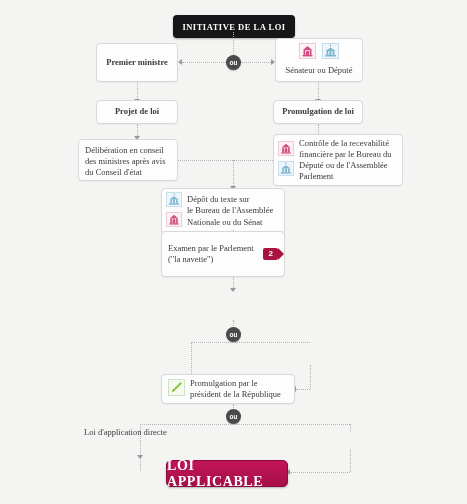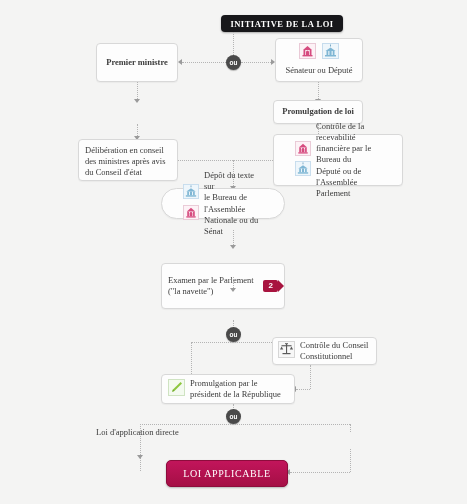--- a/index.html
+++ b/index.html
@@ -66,21 +66,21 @@
   .node.center {
     display: flex;
     align-items: center;
     justify-content: center;
     text-align: center;
     padding: 4px 6px;
   }
   .node.iconrow {
     display: flex;
     align-items: center;
-    padding: 4px 21px;
+    padding: 4px 4px;
   }
   .node .txt { display: block; font-weight: bold; }
   .icons-col {
     display: flex;
     flex-direction: column;
     gap: 2px;
     margin-right: 5px;
     flex: 0 0 auto;
   }
   .icons-row-top {
@@ -119,22 +119,22 @@
     box-shadow: 0 1px 1px rgba(0,0,0,0.25);
   }
   
   #final {
     position: absolute;
     background: linear-gradient(#c2155b, #a50f45);
     background-color: #b51050;
     border: 1px solid #8d0c3c;
     border-radius: 5px;
     color: #fff;
-    font-weight: normal;
-    font-size: 10px;
+    font-weight: bold;
+    font-size: 14px;
     letter-spacing: 0.6px;
     display: flex;
     align-items: center;
     justify-content: center;
     box-shadow: 0 1px 2px rgba(0,0,0,0.25);
   }
   
   .plain-label {
     position: absolute;
     font-size: 8.5px;
@@ -165,21 +165,21 @@
     border-left: 6px solid #a8143f;
   }
   
   .ico { display: block; }
 </style>
 </head>
 <body>
 
 <div id="stage">
 
-  <div id="banner" style="left:173px; top:15px; width:122px; height:17px;margin-left:48px;">
+  <div id="banner" style="left:173px; top:15px; width:122px; height:23px;">
     <span>INITIATIVE DE LA LOI</span>
   </div>
 
   <div class="vline" style="left:233px; top:32px; height:29px;"></div>
 
   <div class="node center" style="left:96px; top:43px; width:82px; height:39px;">
     <span class="txt">Premier ministre</span>
   </div>
 
   <div class="node" style="left:275px; top:38px; width:88px; height:44px; padding:4px 5px;">
@@ -216,20 +216,23 @@
 
   <div class="ou" style="left:226px; top:55px;">
     <span>ou</span>
   </div>
 
   <div class="vline" style="left:137px; top:82px; height:17px;"></div>
   <div class="arrow-down" style="left:134px; top:99px;"></div>
   <div class="vline" style="left:318px; top:82px; height:17px;"></div>
   <div class="arrow-down" style="left:315px; top:99px;"></div>
 
+  <div class="node center" style="left:96px; top:100px; width:82px; height:24px;">
+    <span class="txt">Projet de loi</span>
+  </div>
 
   <div class="node center" style="left:273px; top:100px; width:90px; height:24px;">
     <span class="txt">Promulgation de loi</span>
   </div>
 
   <div class="vline" style="left:137px; top:124px; height:12px;"></div>
   <div class="arrow-down" style="left:134px; top:136px;"></div>
   <div class="vline" style="left:318px; top:124px; height:12px;"></div>
   <div class="arrow-down" style="left:315px; top:136px;"></div>
 
@@ -271,21 +274,21 @@
       <span>Député ou de l'Assemblée</span><br>
       <span>Parlement</span>
     </div>
   </div>
 
   <div class="hline" style="left:178px; top:160px; width:95px;"></div>
   <div class="vline" style="left:233px; top:160px; height:26px;"></div>
   <div class="arrow-down" style="left:230px; top:186px;"></div>
   <div class="vline" style="left:318px; top:186px; height:0px;"></div>
 
-  <div class="node iconrow" style="left:161px; top:188px; width:124px; height:31px;border-radius:16px;">
+  <div class="node iconrow" style="left:161px; top:188px; width:124px; height:46px;">
     <div class="icons-col">
       <span class="ico">
         <svg width="16" height="15" viewBox="0 0 17 16">
           <rect x="0.5" y="0.5" width="16" height="15" fill="#eef6fb" stroke="#c6dced"></rect>
           <rect x="8" y="1.5" width="1" height="2" fill="#7aa9c6"></rect>
           <path d="M8.5 4.5 L13.5 8 L3.5 8 Z" fill="#7fb6d4"></path>
           <rect x="4.5" y="8" width="1.8" height="4" fill="#7fb6d4"></rect>
           <rect x="10.7" y="8" width="1.8" height="4" fill="#7fb6d4"></rect>
           <rect x="7.4" y="8" width="2.2" height="4" fill="#7fb6d4"></rect>
           <rect x="3" y="12" width="11" height="1.5" fill="#7fb6d4"></rect>
@@ -307,21 +310,21 @@
       <span>le Bureau de l'Assemblée</span><br>
       <span>Nationale ou du Sénat</span>
     </div>
   </div>
 
   <div class="vline" style="left:318px; top:186px; height:0;"></div>
 
   <div class="vline" style="left:233px; top:230px; height:15px;"></div>
   <div class="arrow-down" style="left:230px; top:245px;"></div>
 
-  <div class="node iconrow" style="left:161px; top:263px; width:124px; height:30px; padding:22px 6px;">
+  <div class="node iconrow" style="left:161px; top:231px; width:124px; height:30px; padding:22px 6px;">
     <div style="display:flex; align-items:center; width:100%;">
       <div style="flex:1 1 auto;">
         <span>Examen par le Parlement</span><br>
         <span>("la navette")</span>
       </div>
       <span class="badge">2</span>
     </div>
   </div>
 
   <div class="vline" style="left:233px; top:277px; height:11px;"></div>
@@ -333,39 +336,20 @@
     <span>ou</span>
   </div>
 
   <div class="hline" style="left:191px; top:342px; width:42px;"></div>
   <div class="vline" style="left:191px; top:342px; height:40px;"></div>
   <div class="arrow-down" style="left:188px; top:381px;"></div>
 
   <div class="hline" style="left:233px; top:342px; width:77px;"></div>
   <div class="vline" style="left:310px; top:342px; height:0;"></div>
 
-  <div class="node iconrow" style="left:272px; top:337px; width:105px; height:28px; padding:3px 5px;">
-    <div class="icons-col">
-      <span class="ico">
-        <svg width="17" height="17" viewBox="0 0 17 17">
-          <rect x="0.5" y="0.5" width="16" height="16" fill="#f7f7f7" stroke="#d6d6d6"></rect>
-          <rect x="8" y="3" width="1.1" height="9" fill="#5a5a5a"></rect>
-          <rect x="3.5" y="4.2" width="10" height="1.1" fill="#5a5a5a"></rect>
-          <path d="M3.6 5.4 L2 8.4 h3.3 z" fill="#5a5a5a"></path>
-          <path d="M13.4 5.4 L11.8 8.4 h3.3 z" fill="#5a5a5a"></path>
-          <rect x="4.5" y="12" width="8" height="1.2" fill="#5a5a5a"></rect>
-          <rect x="7" y="2.2" width="3" height="1" fill="#5a5a5a"></rect>
-        </svg>
-      </span>
-    </div>
-    <div>
-      <span>Contrôle du Conseil</span><br>
-      <span>Constitutionnel</span>
-    </div>
-  </div>
 
   <div class="vline" style="left:377px; top:351px; height:0;"></div>
   <div class="vline" style="left:310px; top:365px; height:24px;"></div>
   <div class="hline" style="left:296px; top:389px; width:14px;"></div>
   <div class="arrow-left" style="left:292px; top:386px;"></div>
 
   <div class="node iconrow" style="left:161px; top:374px; width:134px; height:30px; padding:8px 6px;font-family:Liberation Serif, serif;">
     <div class="icons-col">
       <span class="ico">
         <svg width="17" height="17" viewBox="0 0 17 17">
@@ -384,21 +368,21 @@
   <div class="vline" style="left:233px; top:404px; height:6px;"></div>
   <div class="ou" style="left:226px; top:409px;">
     <span>ou</span>
   </div>
 
   <div class="hline" style="left:140px; top:424px; width:93px;"></div>
   <div class="hline" style="left:233px; top:424px; width:117px;"></div>
   <div class="vline" style="left:140px; top:424px; height:47px;"></div>
   <div class="vline" style="left:350px; top:424px; height:8px;"></div>
 
-  <div class="plain-label" style="left:96px; top:427px;font-family:Liberation Serif, serif;">Loi d'application directe</div>
+  <div class="plain-label" style="left:84px; top:427px;font-family:Liberation Serif, serif;">Loi d'application directe</div>
 
 
   <div class="vline" style="left:350px; top:449px; height:23px;"></div>
   <div class="hline" style="left:290px; top:472px; width:60px;"></div>
   <div class="arrow-left" style="left:286px; top:469px;"></div>
   <div class="arrow-down" style="left:137px; top:455px;"></div>
   <div class="hline" style="left:140px; top:458px; width:0;"></div>
 
   <div id="final" style="left:166px; top:460px; width:120px; height:25px;">
     <span>LOI APPLICABLE</span>

